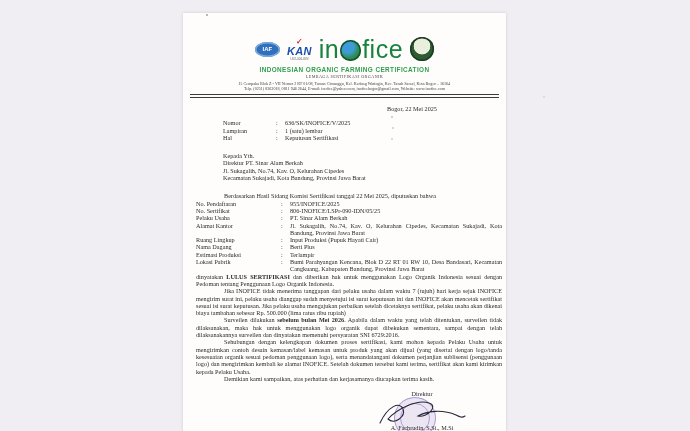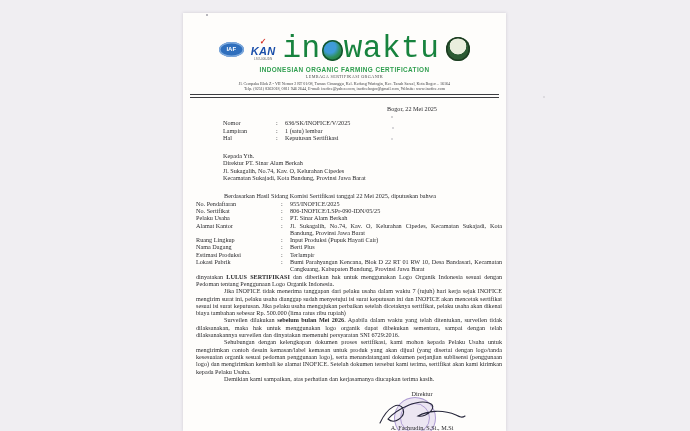--- a/index.html
+++ b/index.html
@@ -10,22 +10,22 @@
   
   .logos-row{display:flex;align-items:center;justify-content:center;gap:7px;margin-top:21px;}
   .iaf{width:25px;height:15px;border-radius:50%;background:#2f6fbd;color:#fff;
        font-family:"Liberation Sans",sans-serif;font-size:6px;font-weight:bold;
        display:flex;align-items:center;justify-content:center;box-shadow:inset 0 0 0 1.5px #7ea9dc;}
   .kan{display:flex;flex-direction:column;align-items:center;line-height:1;}
   .kan .check{color:#d42a20;font-size:8px;font-weight:bold;}
   .kan .kan-word{color:#1b4faa;font-family:"Liberation Sans",sans-serif;font-style:italic;
        font-weight:bold;font-size:11px;letter-spacing:.3px;}
   .kan .kan-sub{font-size:3px;color:#666;font-family:"Liberation Sans",sans-serif;margin-top:1px;}
-  .logotype{display:flex;align-items:center;color:#17833e;font-size:31px;line-height:30px;
-       font-family:Liberation Mono, monospace;letter-spacing:.5px;}
+  .logotype{display:flex;align-items:center;color:#17833e;font-size:25px;line-height:30px;
+       font-family:Liberation Sans, sans-serif;letter-spacing:.5px;}
   .globe{width:21px;height:21px;border-radius:50%;margin:0 1px;
        background:radial-gradient(circle at 38% 35%,#3f9bd8 0 30%,#2e8f57 55%,#186b36 100%);
        box-shadow:inset 0 0 0 1.5px #14552c;position:relative;top:1px;}
   .org-badge{width:24px;height:24px;border-radius:50%;
        background:radial-gradient(circle at 50% 38%,#e9eedd 0 42%,#2c5b34 45% 100%);
        box-shadow:inset 0 0 0 1.5px #1d3d22;}
   .org-name{text-align:center;color:#2f9e4f;font-family:"Liberation Sans",sans-serif;
        font-size:6.4px;letter-spacing:.4px;margin-top:2px;font-weight:bold;}
   .org-sub{text-align:center;color:#4a4a4a;font-size:4.2px;letter-spacing:.4px;margin-top:1px;}
   .addr{text-align:center;color:#3f3f42;font-size:4.1px;line-height:5px;margin-top:2px;padding:0 10px;}
@@ -67,21 +67,21 @@
     <div class="logos-row">
       <div class="iaf">IAF</div>
       <div class="kan">
         <span class="check">✓</span>
         <span class="kan-word">KAN</span>
         <span class="kan-sub">LSO-006-IDN</span>
       </div>
       <div class="logotype">
         <span>in</span>
         <span class="globe"></span>
-        <span>waktu</span>
+        <span>fice</span>
       </div>
       <div class="org-badge"></div>
     </div>
     <div class="org-name">INDONESIAN ORGANIC FARMING CERTIFICATION</div>
     <div class="org-sub">LEMBAGA SERTIFIKASI ORGANIK</div>
     <div class="addr">
       <div>Jl. Cempaka Blok Z - VII Nomor 2 RT 01/08, Taman Cimanggu, Kel. Kedung Waringin, Kec. Tanah Sareal, Kota Bogor – 16164</div>
       <div>Telp. (0251) 8363018, 0811 946 2644, E-mail: inofice@yahoo.com, inoficebogor@gmail.com, Website: www.inofice.com</div>
     </div>
     <div class="rule"></div>

